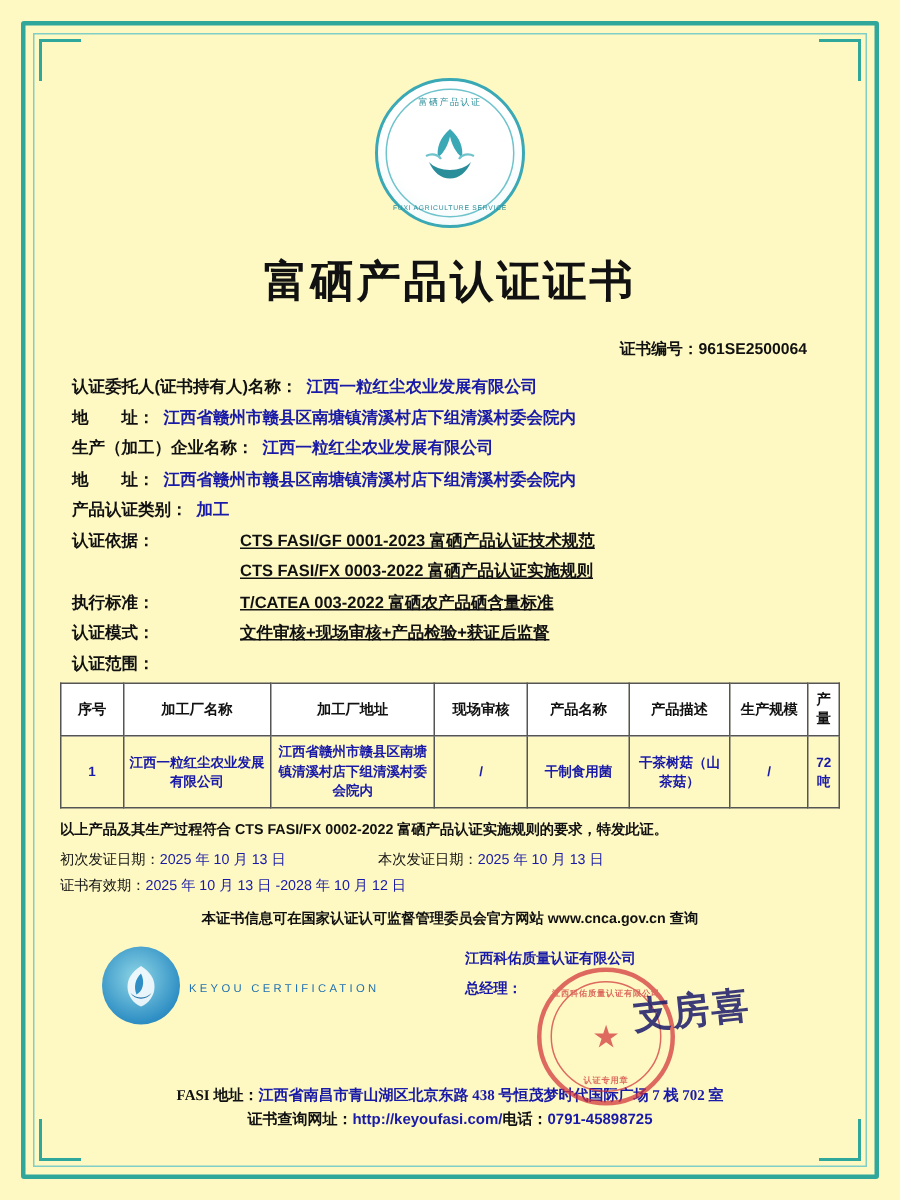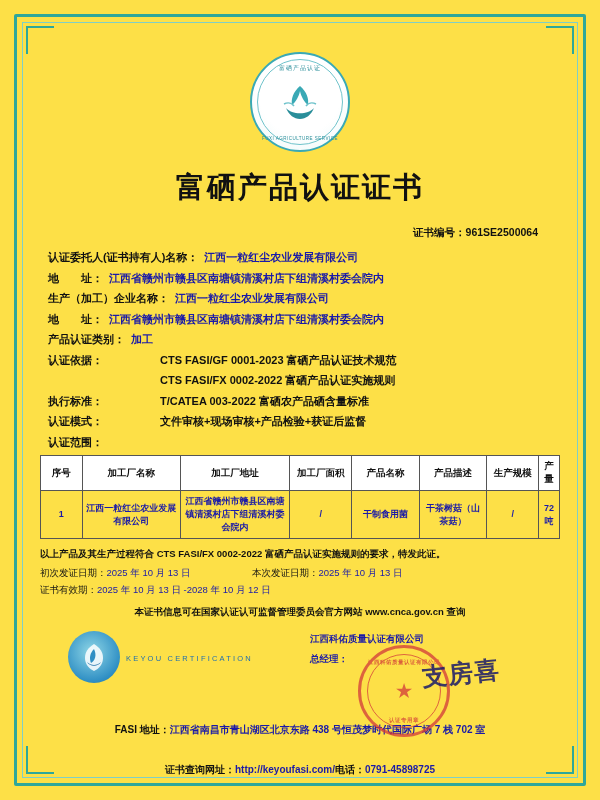--- a/index.html
+++ b/index.html
@@ -10,21 +10,21 @@
   body {
     width: 600px;
     height: 800px;
     font-family: "Liberation Sans", sans-serif;
     overflow: hidden;
   }
   .page {
     position: relative;
     width: 600px;
     height: 800px;
-    background: #fde047;
+    background: #fef9c3;
     box-sizing: border-box;
   }
   
   .border-outer {
     position: absolute;
     left: 14px;
     top: 14px;
     right: 14px;
     bottom: 14px;
     border: 3px solid #2fa79a;
@@ -132,21 +132,21 @@
     font-weight: bold;
     white-space: nowrap;
     width: 112px;
     flex: 0 0 112px;
     letter-spacing: 0px;
   }
   .f-val {
     font-weight: bold;
     color: #1a1aa8;
   }
-  .f-val.dark { color: #111; }
+  .f-val.dark { color: #111; text-decoration: underline; }
   .f-sub {
     padding-left: 112px;
     font-weight: bold;
     color: #1a1aa8;
     margin-bottom: 5.5px;
   }
 
   
   table.scope {
     width: 100%;
@@ -304,21 +304,21 @@
   }
 
   .footer {
     margin-top: 6px;
     text-align: center;
     font-size: 10px;
     font-weight: bold;
     color: #111;
   }
   .footer .fv { color: #1a1aa8; }
-  .footer .r1 { margin-bottom: 26px; }
+  .footer .r1 { margin-bottom: 2px; font-family: Liberation Serif, serif; }
   .footer .r2 {
     display: flex;
     justify-content: center;
   }
 </style>
 </head>
 <body>
 
 <div class="page">
   <div class="border-outer"></div>
@@ -378,21 +378,21 @@
         <span class="f-label" style="width:auto;flex:0 0 auto;padding-right:6px;">产品认证类别：</span>
         <span class="f-val">加工</span>
       </div>
 
       <div class="f-row">
         <span class="f-label">认证依据：</span>
         <span class="f-val dark">CTS FASI/GF 0001-2023 富硒产品认证技术规范</span>
       </div>
 
       <div class="f-sub">
-        <span class="f-val dark">CTS FASI/FX 0002-2022 富硒产品认证实施规则</span>
+        <span class="f-val dark">CTS FASI/FX 0003-2022 富硒产品认证实施规则</span>
       </div>
 
       <div class="f-row">
         <span class="f-label">执行标准：</span>
         <span class="f-val dark">T/CATEA 003-2022 富硒农产品硒含量标准</span>
       </div>
 
       <div class="f-row">
         <span class="f-label">认证模式：</span>
         <span class="f-val dark">文件审核+现场审核+产品检验+获证后监督</span>
@@ -402,21 +402,21 @@
         <span class="f-label">认证范围：</span>
       </div>
     </div>
 
     <table class="scope">
       <thead>
         <tr>
           <th class="col-no">序号</th>
           <th class="col-fact">加工厂名称</th>
           <th class="col-addr">加工厂地址</th>
-          <th class="col-area">加工厂面积</th>
+          <th class="col-area">现场审核</th>
           <th class="col-pname">产品名称</th>
           <th class="col-pdesc">产品描述</th>
           <th class="col-scale">生产规模</th>
           <th class="col-out">产量</th>
         </tr>
       </thead>
       <tbody>
         <tr>
           <td>1</td>
           <td>江西一粒红尘农业发展有限公司</td>

